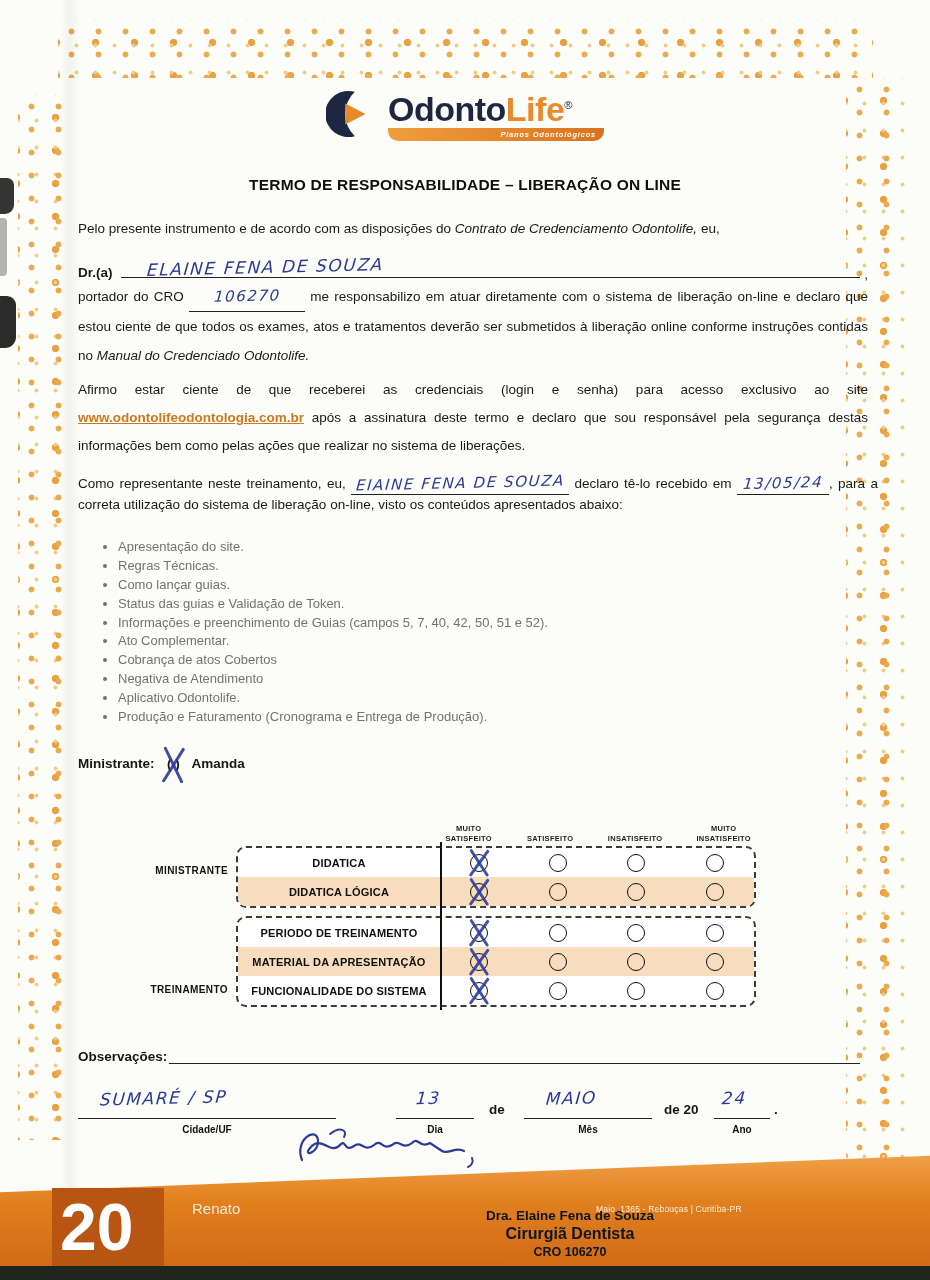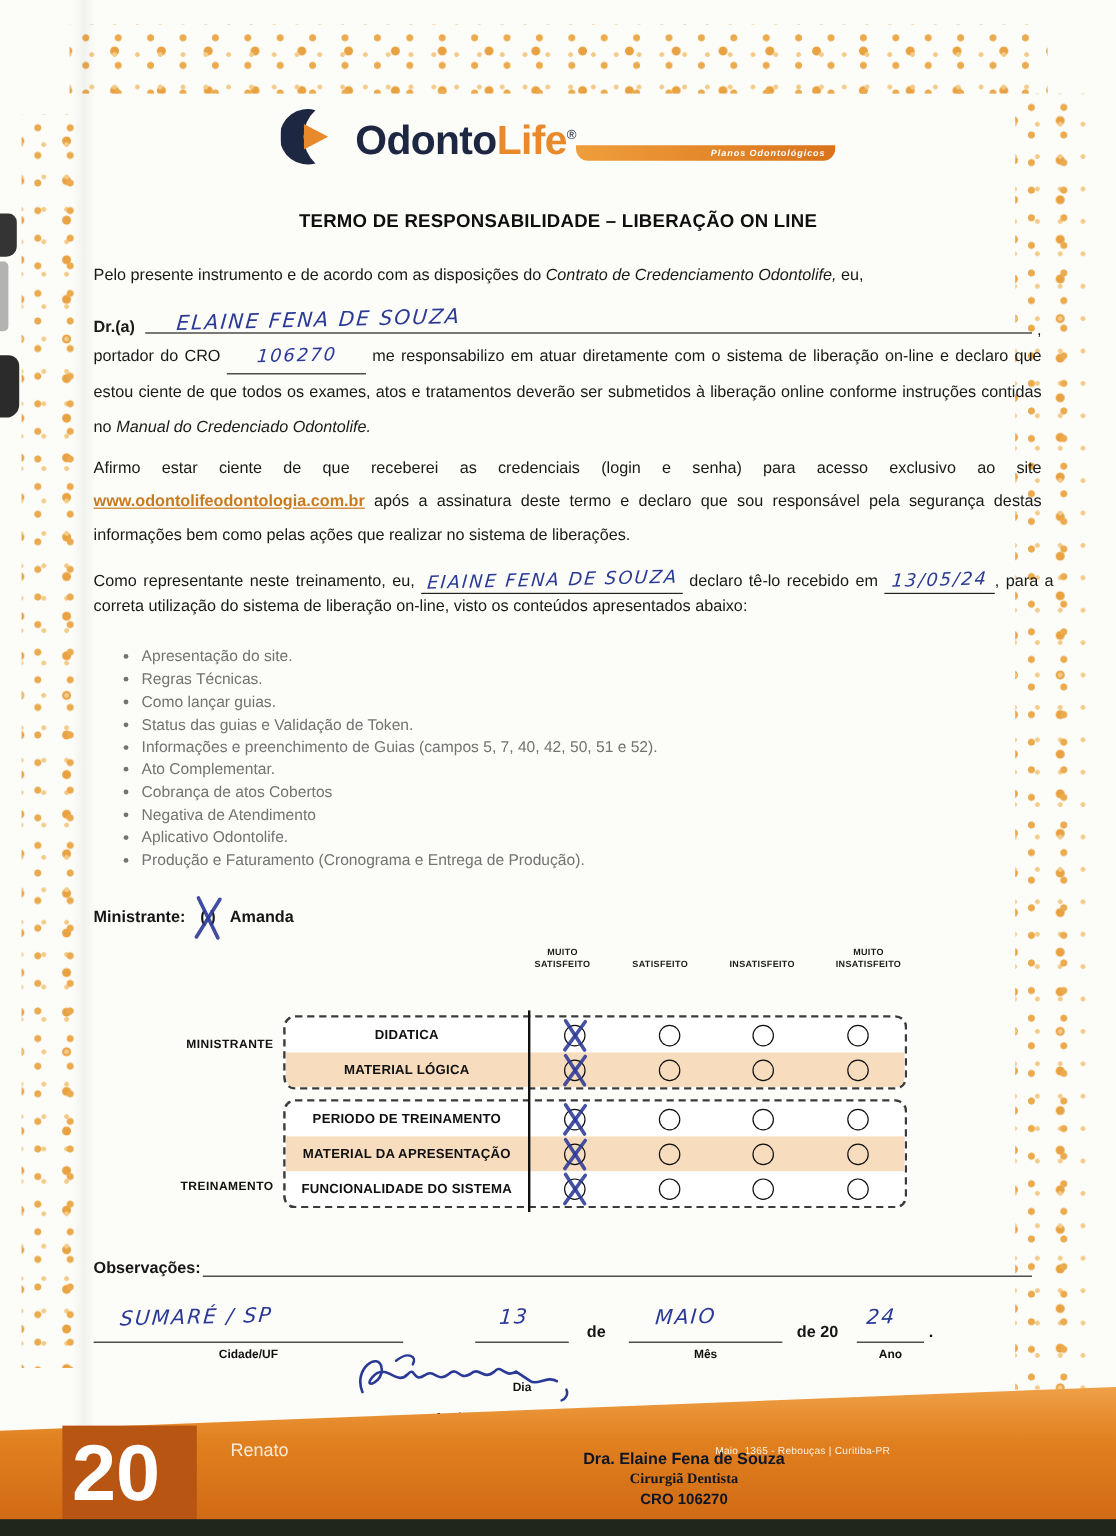--- a/index.html
+++ b/index.html
@@ -18,21 +18,21 @@
   .dots-right{left:846px;top:78px;width:60px;height:1080px;}
   .fold{position:absolute;left:60px;top:0;width:20px;height:1280px;
         background:linear-gradient(90deg,transparent,rgba(0,0,0,.045),transparent);}
   
   .art{position:absolute;}
   .art1{left:0;top:178px;width:14px;height:36px;background:#343434;border-radius:0 7px 9px 0;}
   .art2{left:0;top:218px;width:7px;height:58px;background:#5a5a5a;opacity:.45;border-radius:0 4px 4px 0;}
   .art3{left:0;top:296px;width:16px;height:52px;background:#2b2b2b;border-radius:0 9px 11px 0;}
   
   .logo{position:absolute;left:0;top:88px;width:930px;display:flex;justify-content:center;align-items:center;gap:10px;}
-  .logo-text{display:flex;flex-direction:row;}
+  .logo-text{display:flex;flex-direction:column;}
   .brand{font-size:34px;font-weight:700;letter-spacing:-.5px;line-height:1;}
   .brand .b1{color:#1d2742;}
   .brand .b2{color:#e8892b;}
   .brand sup{font-size:11px;color:#1d2742;font-weight:400;}
   .tagline-bar{align-self:flex-end;margin-top:2px;width:208px;height:13px;border-radius:0 0 10px 10px;
       background:linear-gradient(90deg,#ef9e3c,#d9731c);display:flex;align-items:center;justify-content:flex-end;padding-right:8px;}
   .tagline-bar span{font-size:7.5px;color:#fff;font-style:italic;font-weight:700;letter-spacing:.8px;}
   
   .doc-title{position:absolute;left:0;top:176px;width:930px;text-align:center;
       font-size:15.5px;font-weight:800;letter-spacing:.2px;color:#0f0f0f;}
@@ -58,21 +58,21 @@
   .bullets{position:absolute;left:96px;top:540px;width:730px;margin:0;padding-left:22px;}
   .bullets li{font-size:13px;font-weight:400;margin-bottom:4.6px;line-height:1.1;color:#737373;}
   
   .ministrante{position:absolute;left:78px;top:756px;font-size:13.5px;font-weight:600;}
   .paren{position:relative;display:inline-block;width:26px;text-align:center;margin:0 2px;}
   .paren.checked::before,.paren.checked::after{content:"";position:absolute;left:12px;top:-11px;
       width:2.6px;height:40px;background:#2b3a96;border-radius:2px;opacity:.9;}
   .paren.checked::before{transform:rotate(32deg);}
   .paren.checked::after{transform:rotate(-26deg);}
   
-  .survey-headers{position:absolute;left:440px;top:789px;width:316px;display:grid;
+  .survey-headers{position:absolute;left:440px;top:824px;width:316px;display:grid;
       grid-template-columns:1fr 1fr 1fr 1fr;align-items:end;text-align:center;
       font-size:7.5px;font-weight:700;letter-spacing:.3px;line-height:1.3;color:#1c1c1c;gap:24px;}
   .shead{padding:0 5px;}
   .grp-label{position:absolute;left:128px;width:100px;text-align:right;font-size:10px;font-weight:700;
       letter-spacing:.4px;color:#111;}
   .grp1{top:865px;}
   .grp2{top:984px;}
   .dashed-box{position:absolute;left:236px;width:516px;border:2px dashed #3b3b3b;border-radius:10px;overflow:hidden;background:#fff;}
   .box1{top:846px;}
   .box2{top:916px;}
@@ -91,21 +91,21 @@
   .obs-label{font-weight:700;font-size:13.5px;}
   .obs-line{flex:1;border-bottom:1.4px solid #222;height:15px;margin-left:2px;}
   
   .f-line{position:absolute;border-bottom:1.5px solid #222;height:18px;}
   .city-line{left:78px;top:1100px;width:258px;}
   .day-line{left:396px;top:1100px;width:78px;}
   .month-line{left:524px;top:1100px;width:128px;}
   .year-line{left:714px;top:1100px;width:56px;}
   .f-label{position:absolute;top:1124px;font-size:10px;font-weight:700;text-align:center;color:#111;}
   .city-label{left:78px;width:258px;}
-  .day-label{left:396px;width:78px;margin-top:27px;}
+  .day-label{left:396px;width:78px;}
   .month-label{left:524px;width:128px;}
   .year-label{left:714px;width:56px;}
   .f-word{position:absolute;top:1102px;font-size:13.5px;font-weight:600;}
   .de1{left:489px;} .de2{left:664px;} .period{left:774px;font-weight:700;}
   .hand-city{position:absolute;left:100px;top:1088px;}
   .hand-day{position:absolute;left:416px;top:1088px;}
   .hand-month{position:absolute;left:546px;top:1088px;}
   .hand-year{position:absolute;left:722px;top:1088px;}
   .hand-pos{font-size:17px;}
   .signature{position:absolute;left:286px;top:1120px;width:200px;height:54px;}
@@ -113,21 +113,21 @@
   
   .banner{position:absolute;left:0;top:1146px;width:930px;height:122px;
       background:linear-gradient(180deg,#f2a74f 0%,#e1801f 45%,#d06a15 100%);
       clip-path:polygon(0 38%,100% 8%,100% 100%,0 100%);}
   .banner-square{position:absolute;left:52px;top:1188px;width:112px;height:80px;background:#b85512;overflow:hidden;}
   .banner-square span{display:block;font-size:66px;font-weight:800;color:#fff;line-height:1;margin:6px 0 0 8px;}
   .banner-name{position:absolute;left:192px;top:1200px;font-size:15px;color:#f9ead6;}
   .banner-address{position:absolute;left:596px;top:1204px;width:250px;font-size:8.5px;color:#fcf0dd;letter-spacing:.2px;}
   .stamp{position:absolute;left:430px;top:1208px;width:280px;text-align:center;color:#0e1626;}
   .stamp .s1{font-size:13.5px;font-weight:800;}
-  .stamp .s2{font-size:12px;font-weight:600;margin-top:2px;font-family:Liberation Serif, serif;}
+  .stamp .s2{font-size:16px;font-weight:600;margin-top:2px;}
   .stamp .s3{font-size:12.5px;font-weight:800;margin-top:2px;}
   .scan-edge{position:absolute;left:0;top:1266px;width:930px;height:14px;background:#20261c;}
 </style>
 </head>
 <body>
 
 <div class="page">
 
   <div class="dots dots-top"></div>
   <div class="dots dots-left"></div>
@@ -208,21 +208,21 @@
           <span class="circle"></span>
         </div>
       <div class="ccell">
           <span class="circle"></span>
         </div>
       <div class="ccell">
           <span class="circle"></span>
         </div>
     </div>
     <div class="srow peach">
-      <div class="srow-label">MATERIAL LÓGICA</div>
+      <div class="srow-label">DIDATICA LÓGICA</div>
       <div class="ccell">
           <span class="circle checked"></span>
         </div>
       <div class="ccell">
           <span class="circle"></span>
         </div>
       <div class="ccell">
           <span class="circle"></span>
         </div>
       <div class="ccell">

